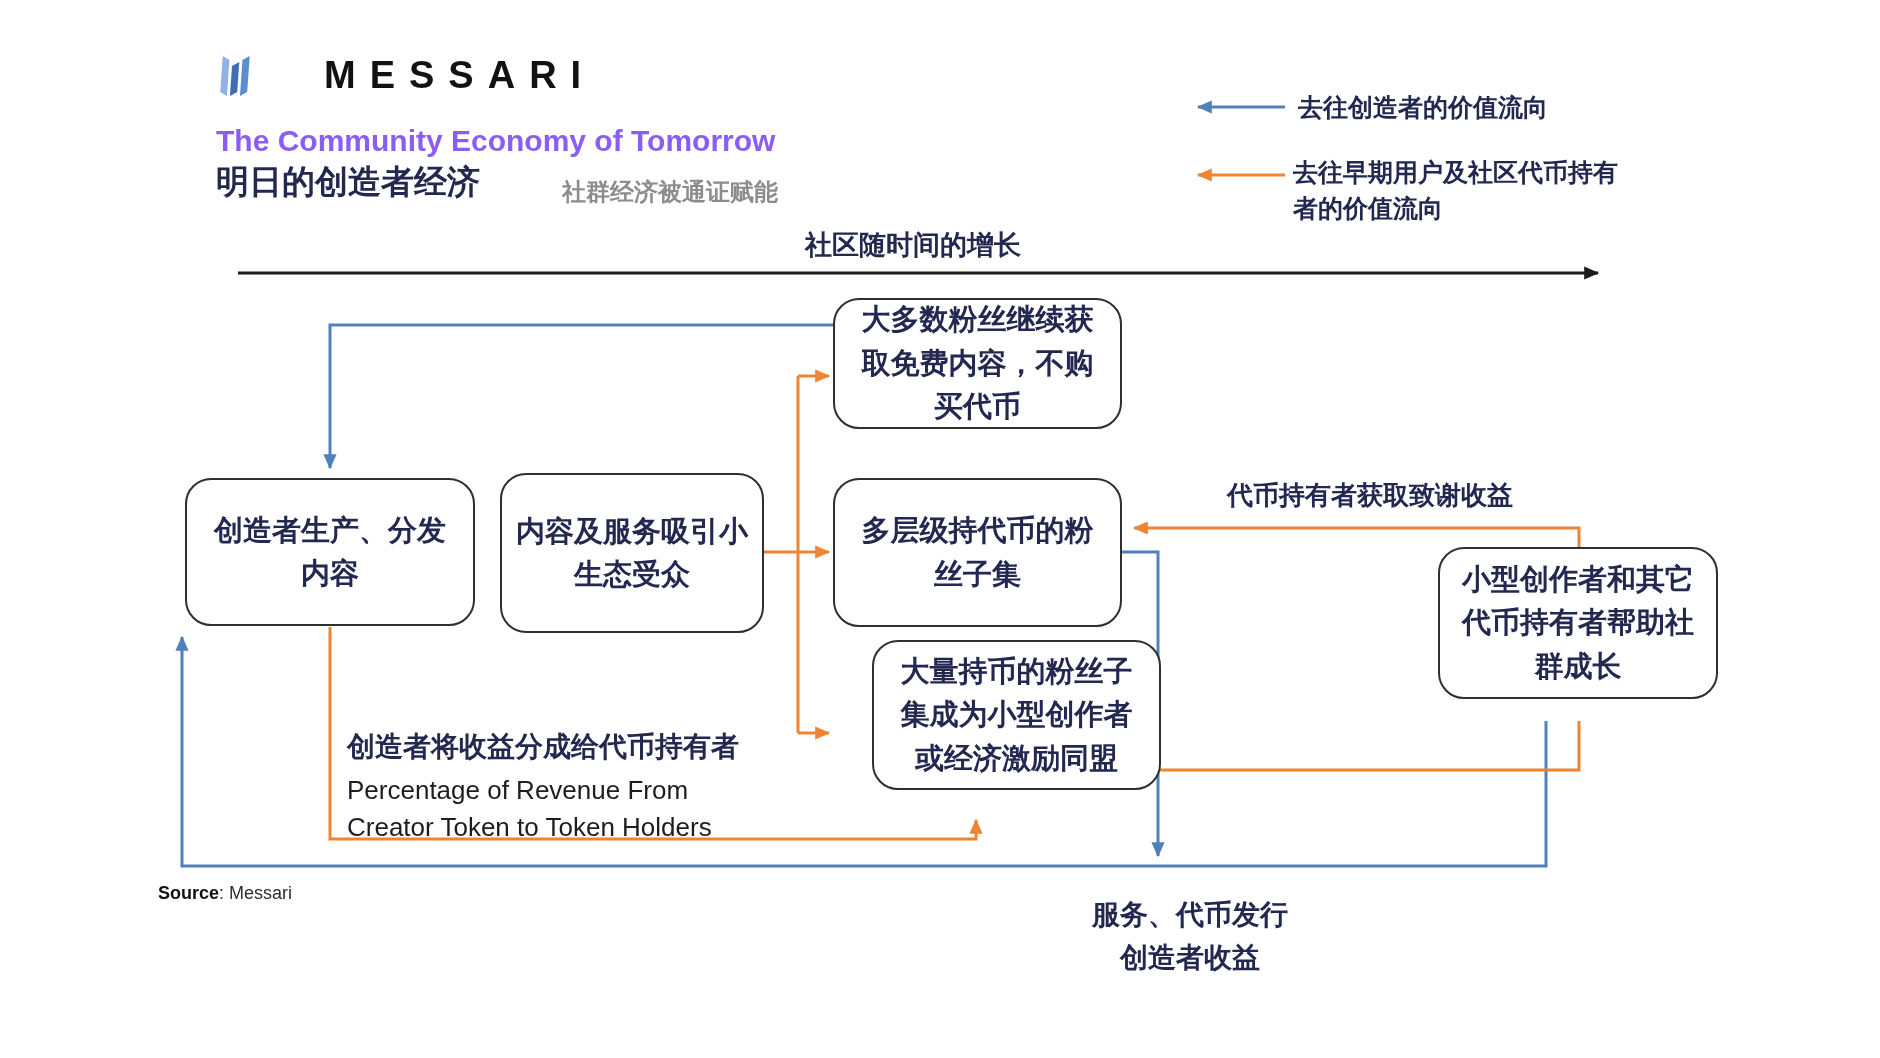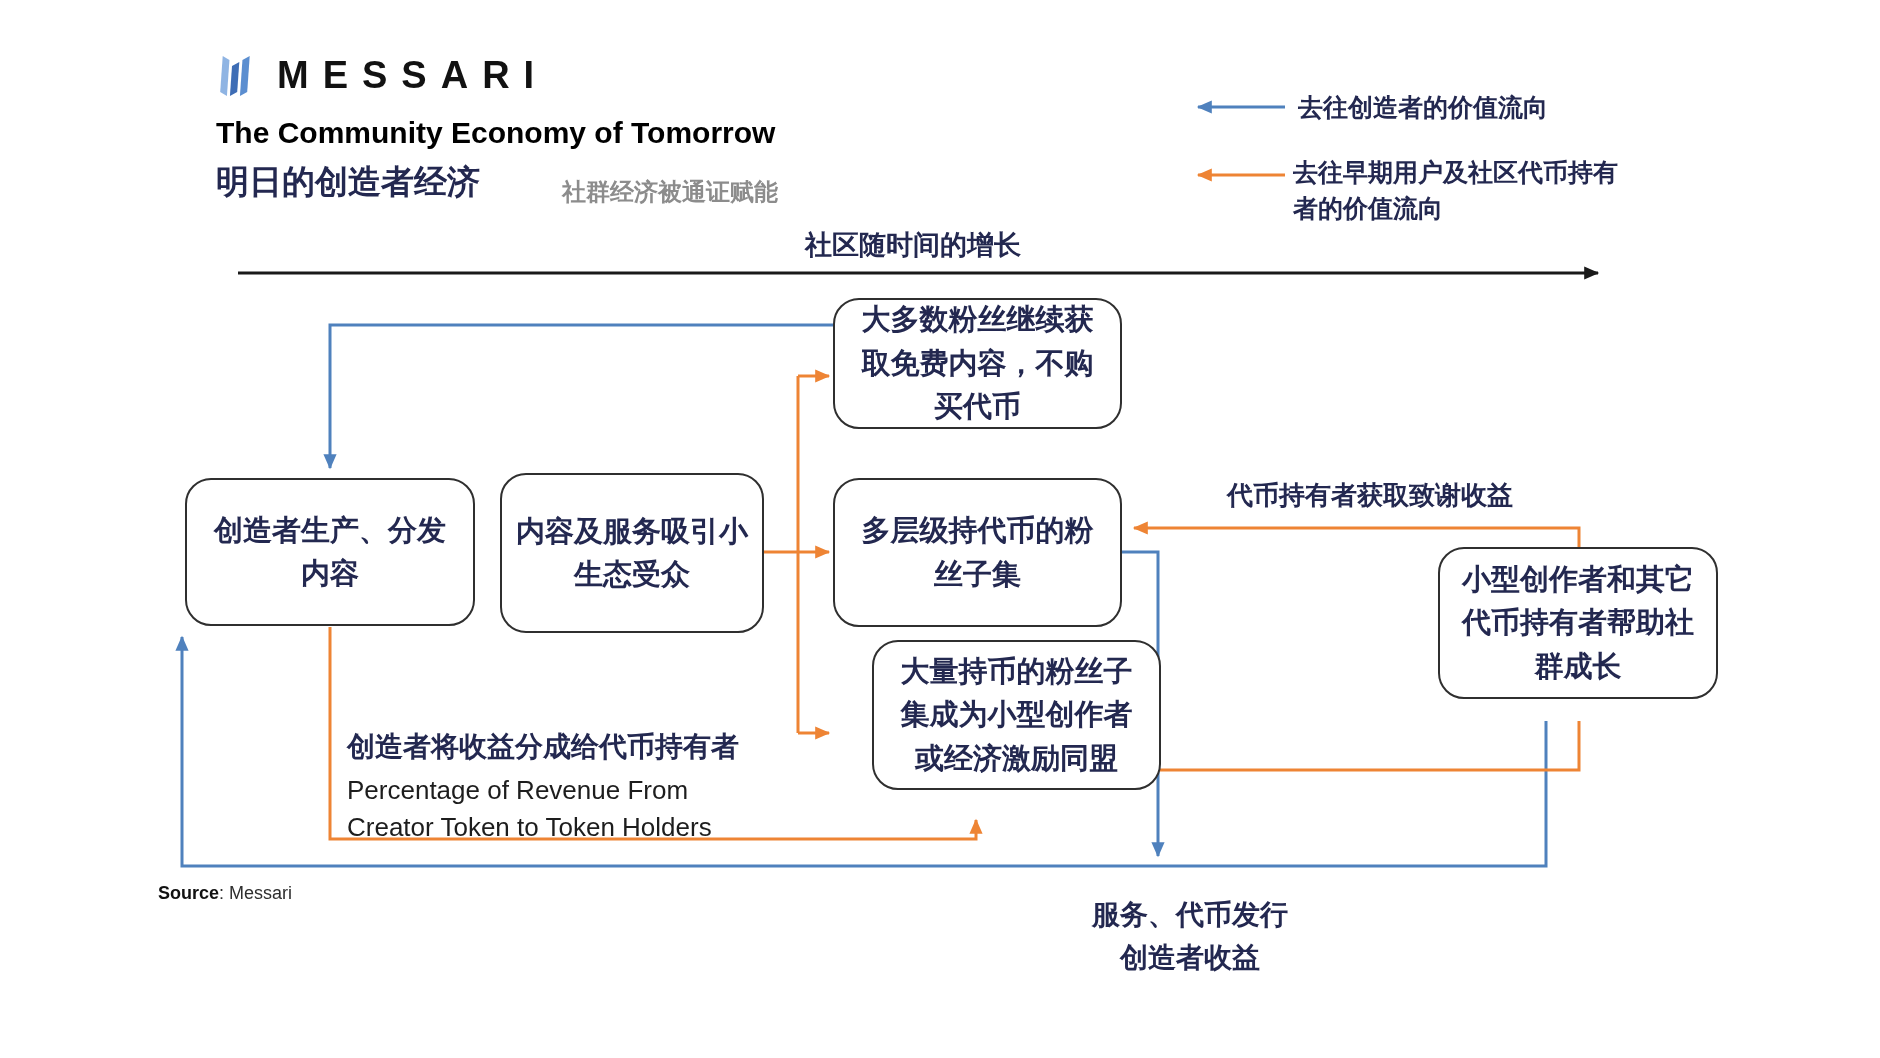--- a/index.html
+++ b/index.html
@@ -12,22 +12,22 @@
   }
   :root{
     --c-blue:#4f81bd;
     --c-orange:#ee8434;
     --c-navy:#232850;
     --c-black:#1a1a1a;
   }
   .abs{position:absolute;}
   
   .logo-row{display:flex;align-items:center;gap:16px;}
-  .logo-text{font-size:38px;font-weight:800;letter-spacing:14px;color:#121212;}
-  .title-en{font-size:30px;font-weight:700;color:#000000;}
+  .logo-text{font-size:38px;font-weight:800;letter-spacing:14px;color:#121212;margin-left:47px;}
+  .title-en{font-size:30px;font-weight:700;color:#8b5cf6;margin-top:8px;}
   .title-zh{font-size:33px;font-weight:700;color:var(--c-navy);}
   .subtitle-zh{font-size:24px;font-weight:700;color:#8c8c8c;}
   
   .legend-label{font-size:25px;font-weight:700;color:var(--c-navy);line-height:1.42;white-space:pre-line;}
   
   .axis-label{font-size:27px;font-weight:700;color:var(--c-navy);text-align:center;}
   
   .node{
     position:absolute;
     border:2.5px solid #2f2f2f;

